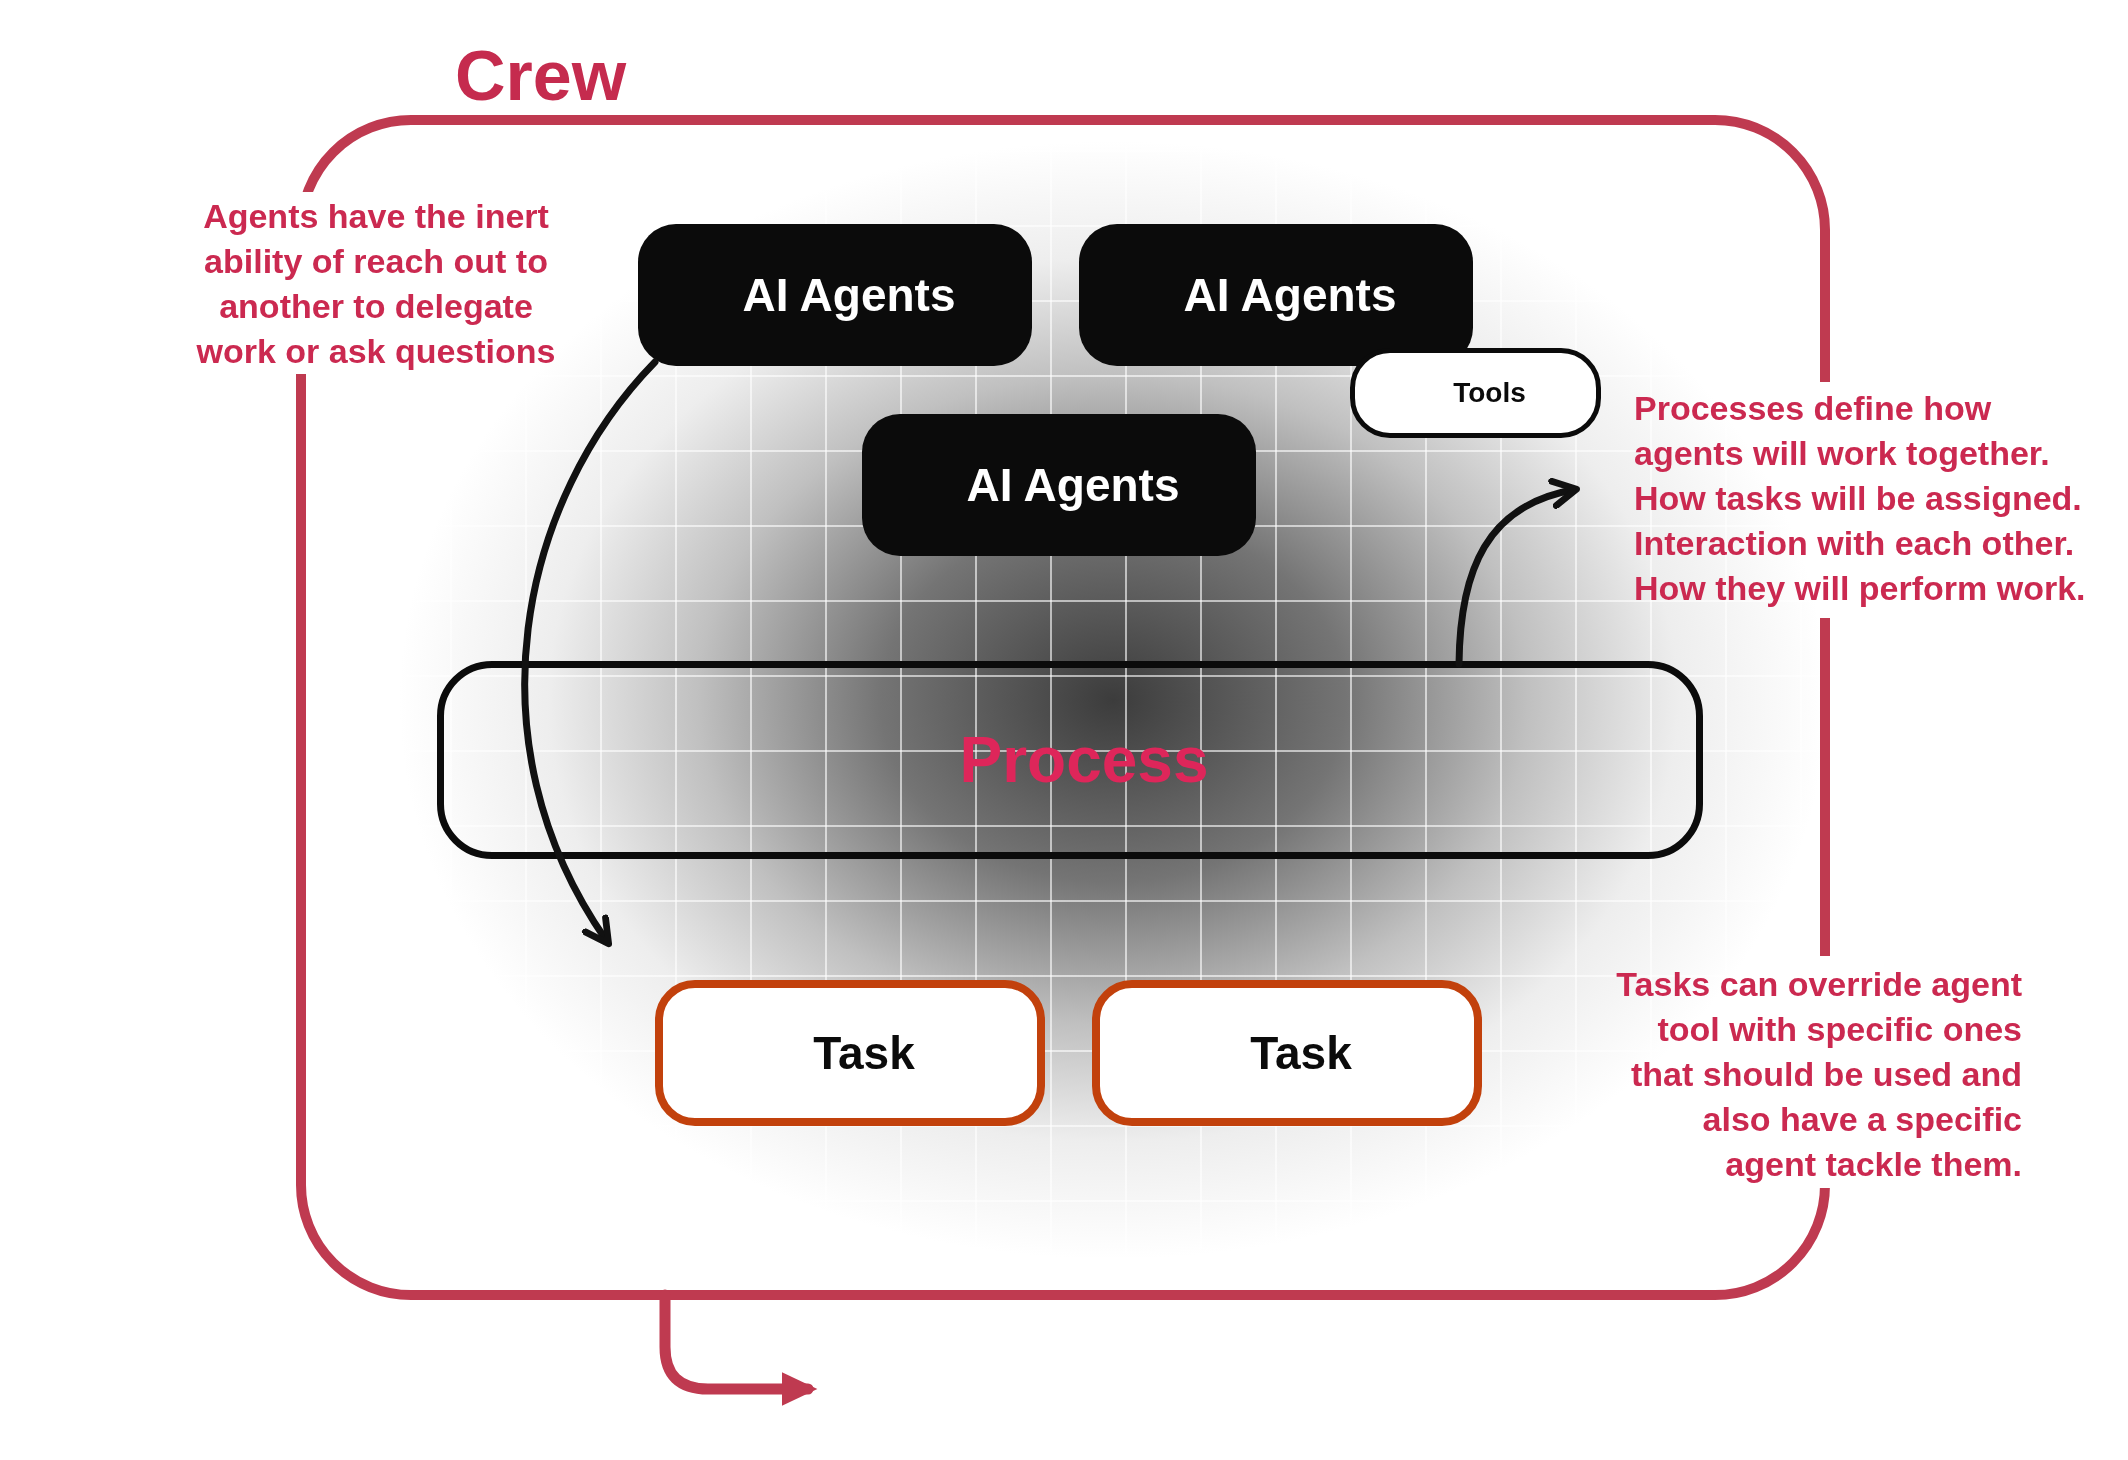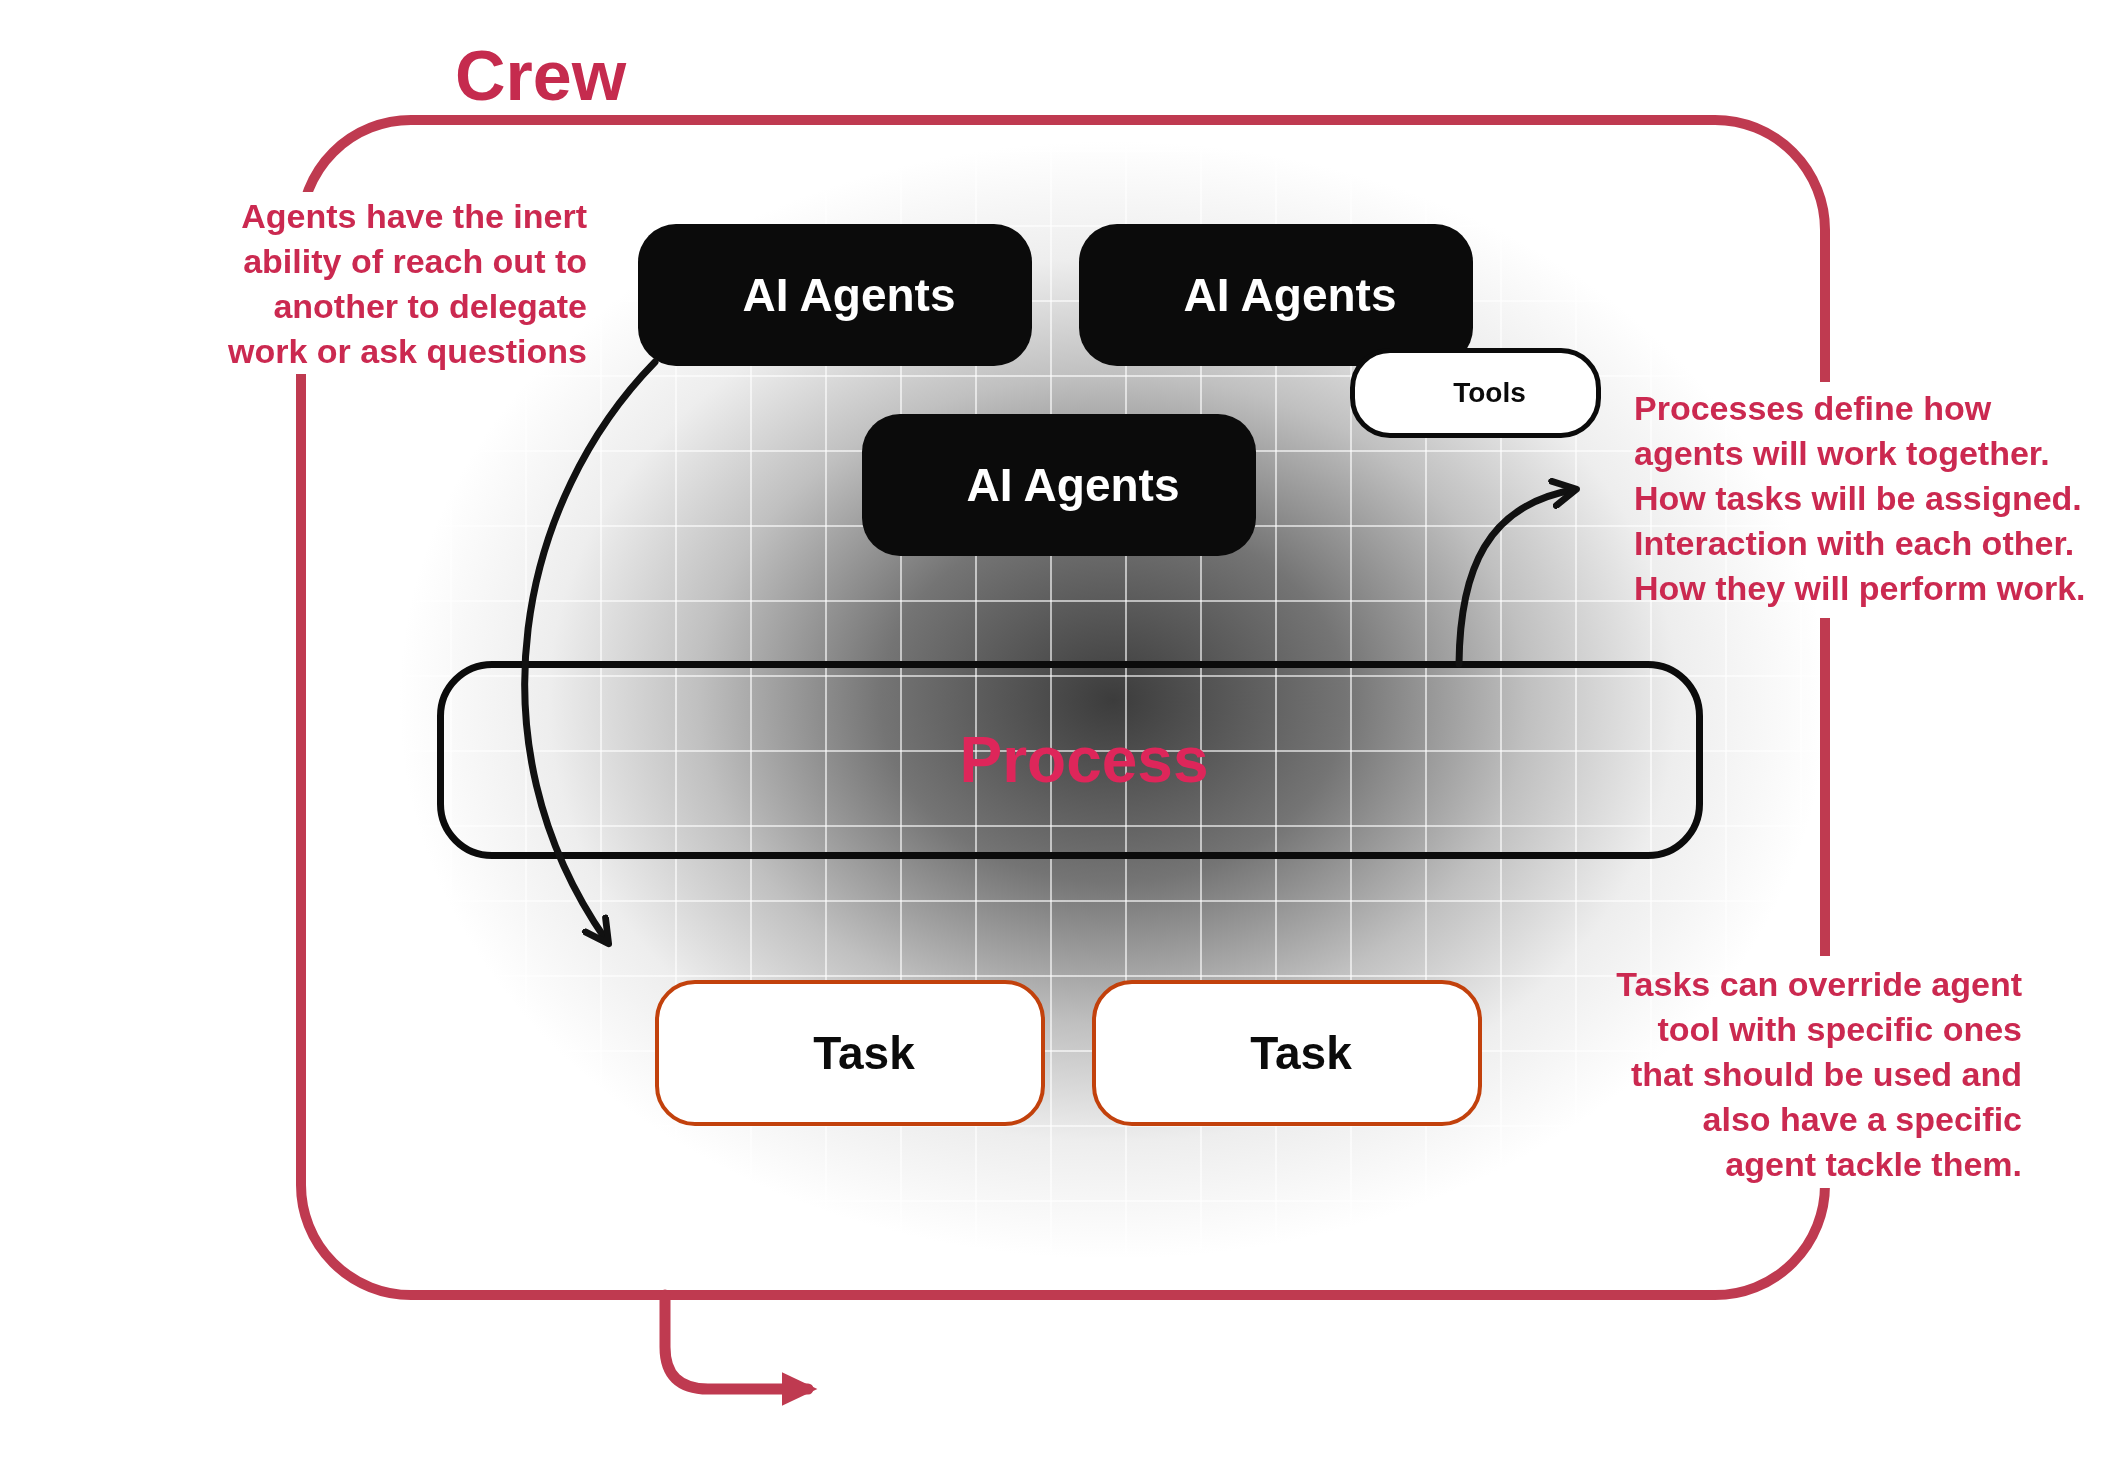--- a/index.html
+++ b/index.html
@@ -75,21 +75,21 @@
     border-radius: 55px;
     background: transparent;
   }
   .process-label {
     color: #de265a;
     font-size: 64px; font-weight: 800;
   }
 
   .task {
     background: #ffffff;
-    border: 4px solid #c2410c;
+    border: 8px solid #c2410c;
     border-radius: 40px;
     color: #0b0b0b;
     font-size: 46px; font-weight: 800;
   }
   .task1 { left: 655px;  top: 980px; width: 390px; height: 146px; }
   .task2 { left: 1092px; top: 980px; width: 390px; height: 146px; }
 
   .arrows { position: absolute; inset: 0; pointer-events: none; }
 
   .crew-title {
@@ -103,21 +103,21 @@
     font-size: 68px; font-weight: 800;
   }
 
   .ann {
     position: absolute;
     color: #cb2950;
     font-size: 34px; font-weight: 700;
     line-height: 1.32;
     white-space: pre-line;
   }
-  .ann-left { left: 187px;  top: 194px; width: 400px; text-align: right; }
+  .ann-left { left: 176px;  top: 194px; width: 400px; text-align: center; }
   .ann-rt   { left: 1634px; top: 386px; width: 500px; text-align: left; }
   .ann-rb   { left: 1562px; top: 962px; width: 460px; text-align: right; }
 </style>
 </head>
 <body>
 
 <div id="canvas">
 
   <div class="blob"></div>
   <div class="grid"></div>

